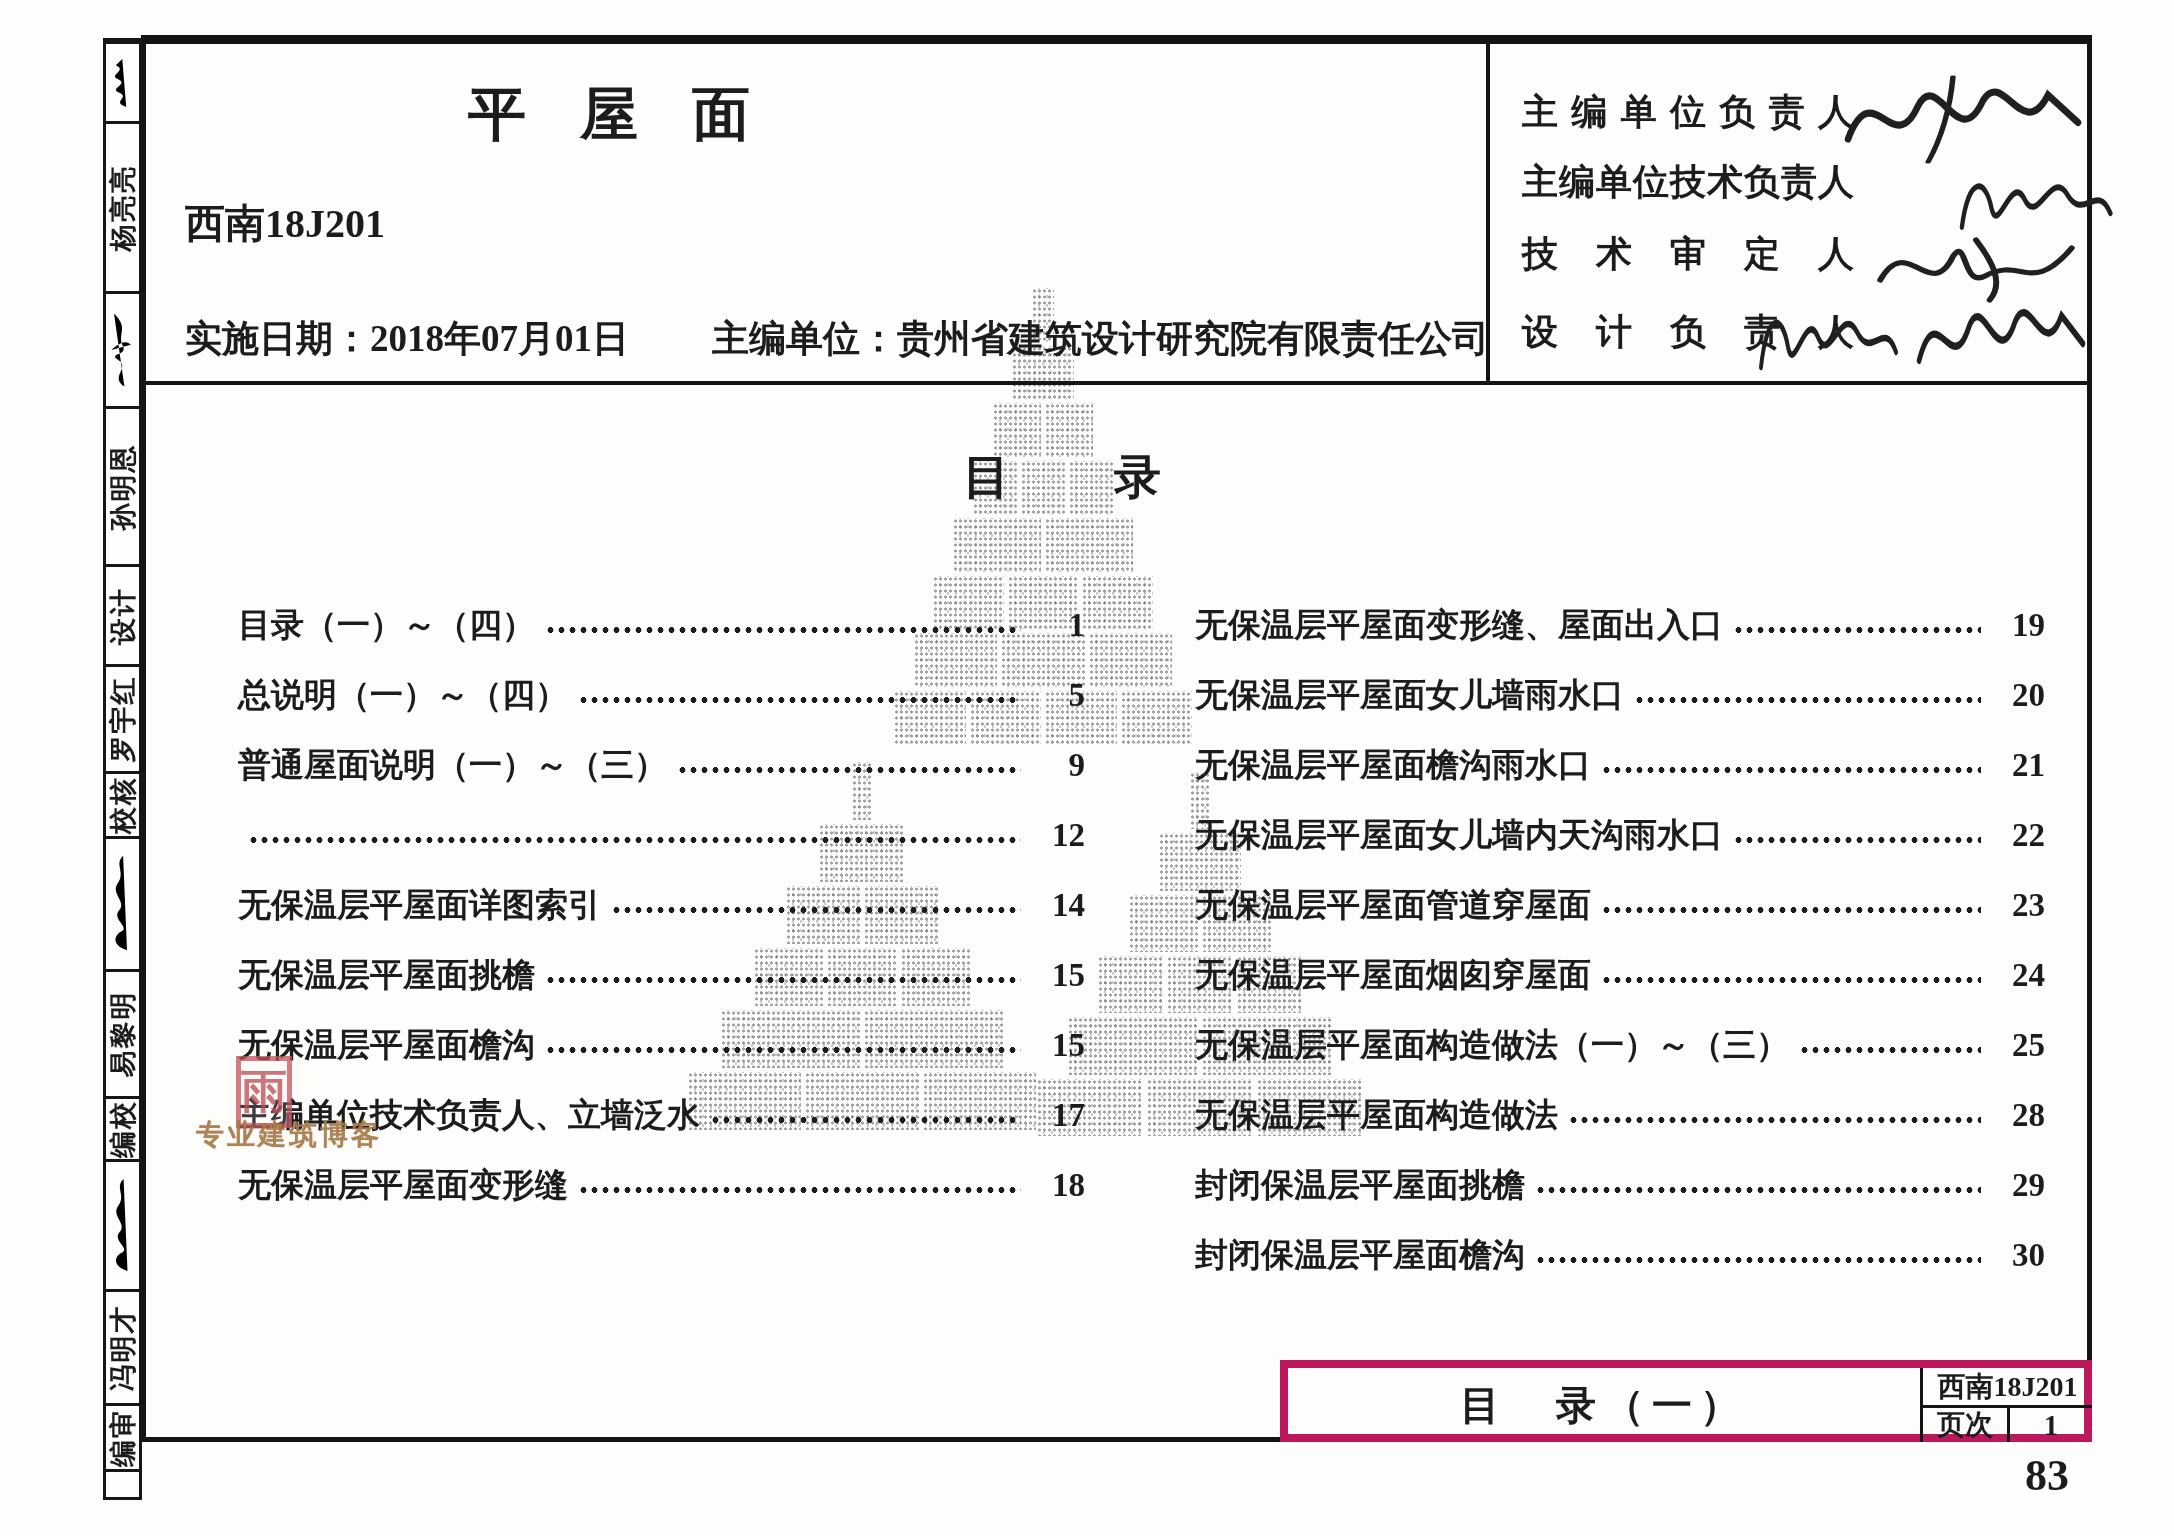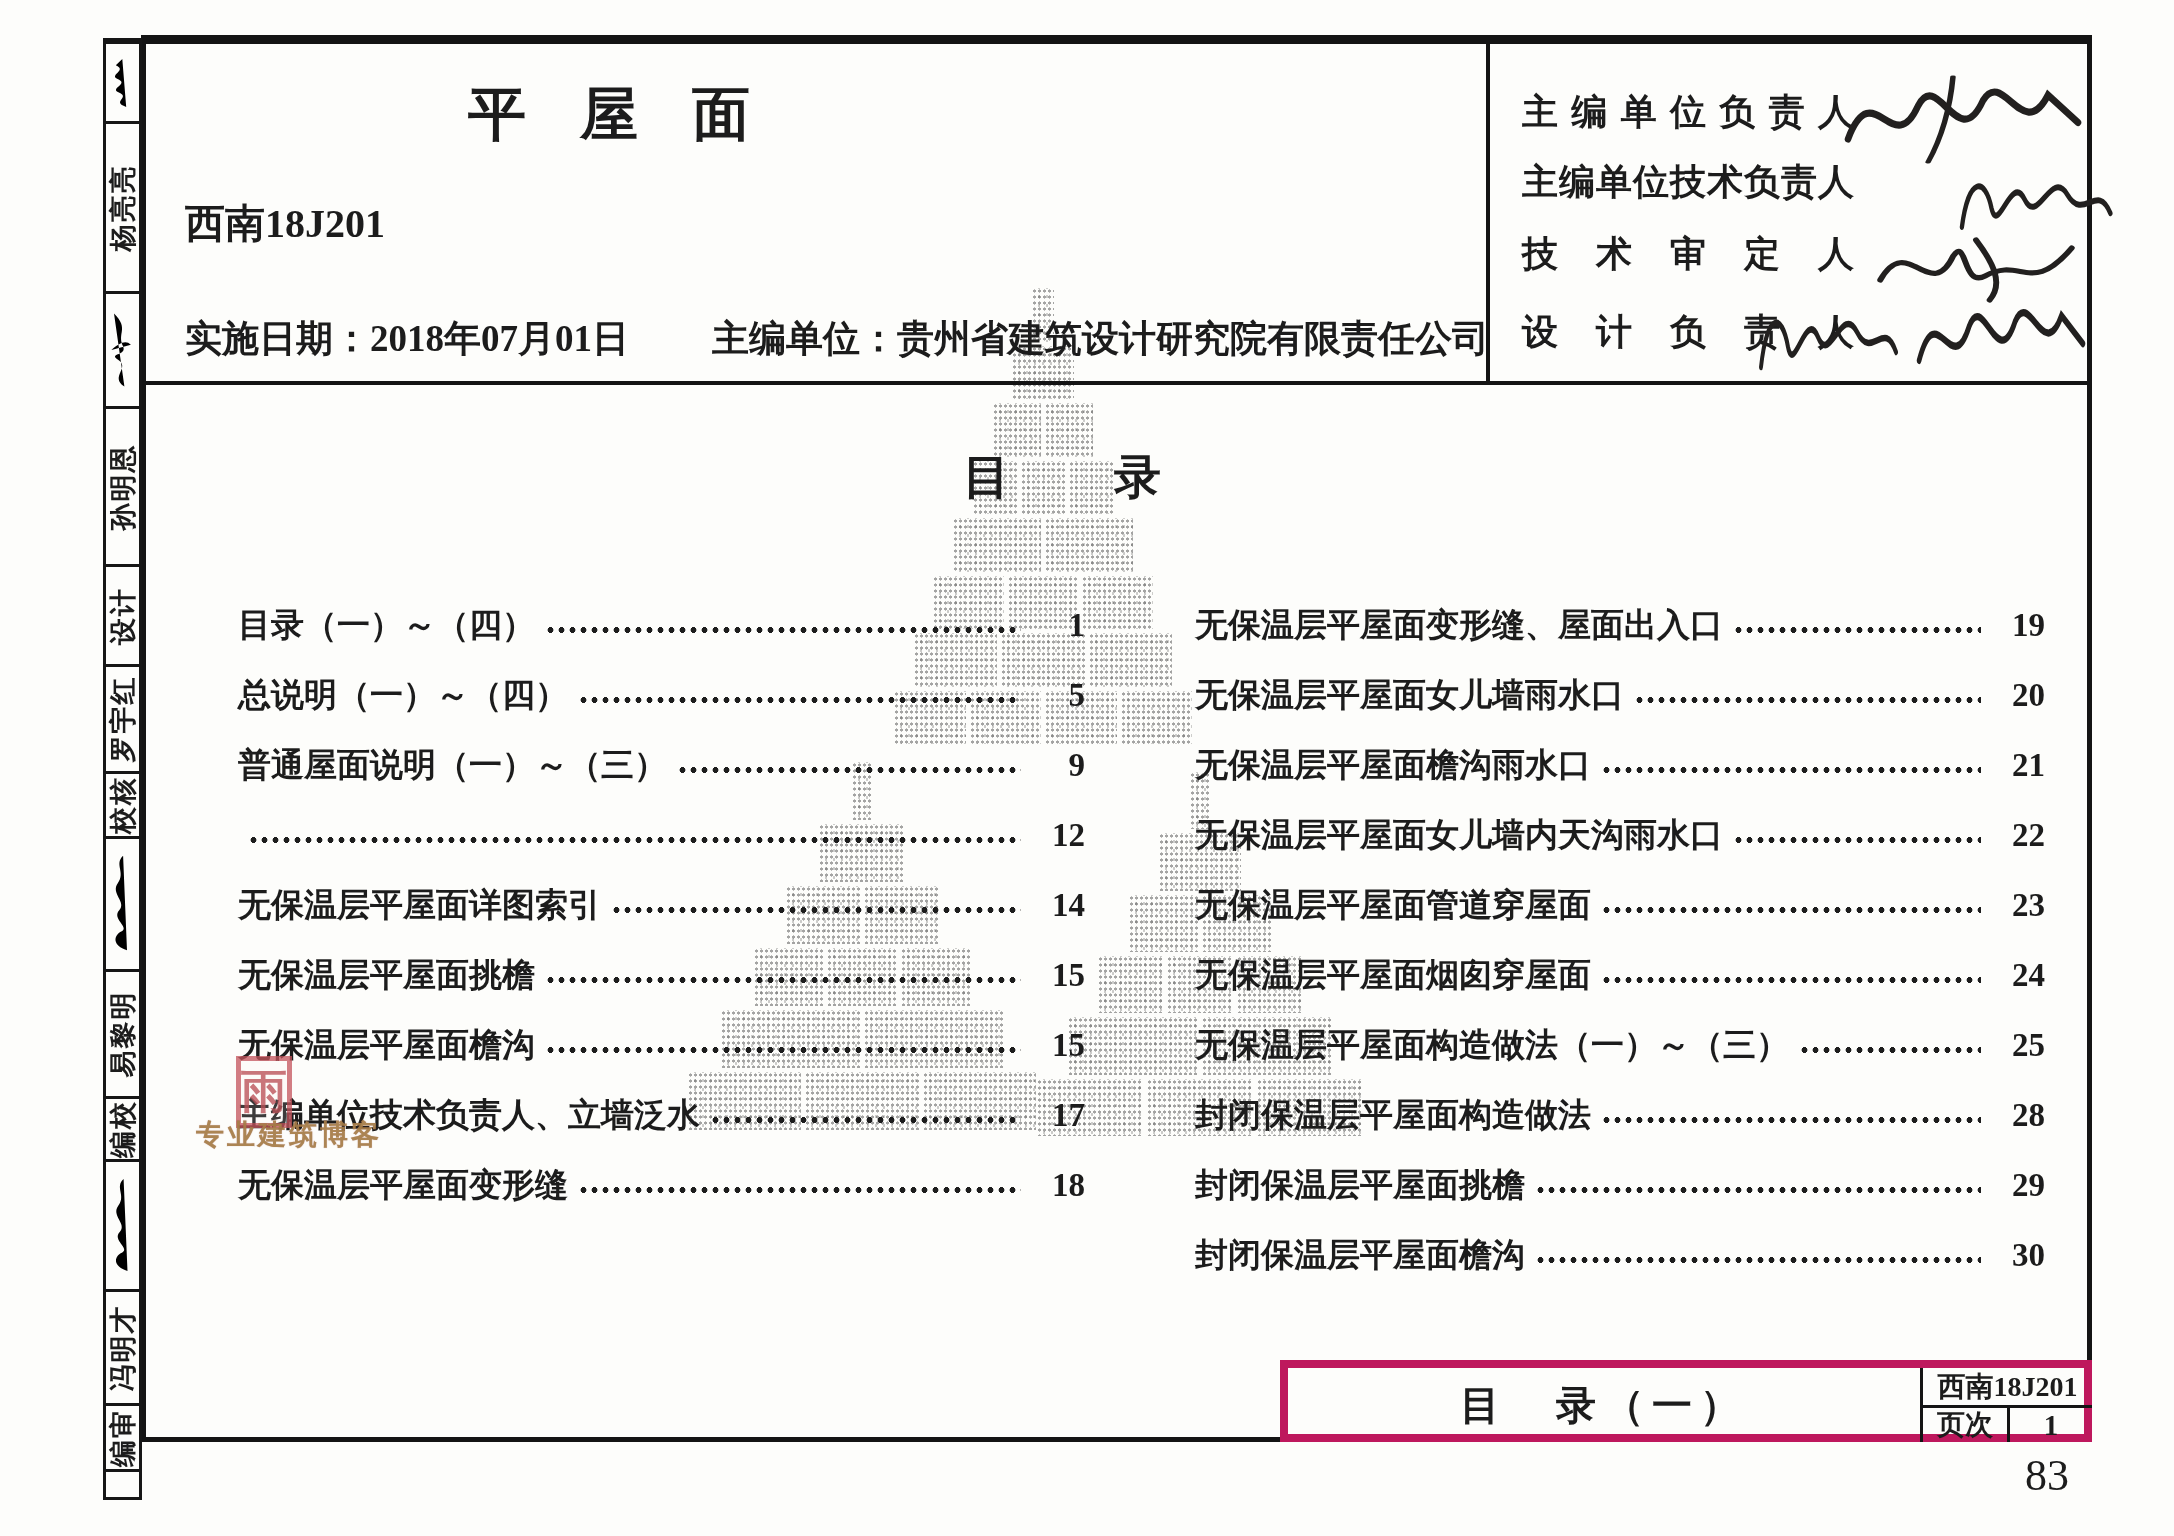--- a/index.html
+++ b/index.html
@@ -60,21 +60,21 @@
             font-size:40px;font-weight:700;letter-spacing:8px;}
   .tb-v1{position:absolute;left:632px;top:0;width:3px;height:74px;background:#141414;}
   .tb-code{position:absolute;left:635px;top:0;width:169px;height:37px;display:flex;align-items:center;justify-content:center;
            font-size:28px;font-weight:700;}
   .tb-h1{position:absolute;left:632px;top:37px;width:172px;height:3px;background:#141414;}
   .tb-pagelabel{position:absolute;left:635px;top:40px;width:84px;height:34px;display:flex;align-items:center;justify-content:center;
            font-size:28px;font-weight:700;}
   .tb-v2{position:absolute;left:719px;top:37px;width:3px;height:37px;background:#141414;}
   .tb-pagenum{position:absolute;left:722px;top:40px;width:82px;height:34px;display:flex;align-items:center;justify-content:center;
            font-size:29px;font-weight:600;}
-  .print-pg{left:2002px;top:1450px;width:90px;text-align:center;font-size:44px;font-weight:400;z-index:3;}
+  .print-pg{left:2002px;top:1450px;width:90px;text-align:center;font-size:44px;font-weight:700;z-index:3;}
 </style>
 </head>
 <body>
 
 <div class="page">
 
   <div class="abs sidebar">
       <div class="sb-cell" style="height: 80px; flex: 0 0 80px;">
         <div class="sb-sig"><svg viewBox="0 0 100 40" preserveAspectRatio="none" width="52" height="26">
             <path d="M4 28 C14 4 22 36 32 16 C40 2 48 34 58 14 C66 2 74 30 84 12 L96 22"></path>
@@ -321,21 +321,21 @@
         <span>无保温层平屋面烟囱穿屋面</span>
         <span class="leader"></span>
         <span class="pg">24</span>
       </div>
       <div class="toc-row">
         <span>无保温层平屋面构造做法（一）～（三）</span>
         <span class="leader"></span>
         <span class="pg">25</span>
       </div>
       <div class="toc-row">
-        <span>封闭保温层平屋面构造做法</span>
+        <span>无保温层平屋面构造做法</span>
         <span class="leader"></span>
         <span class="pg">28</span>
       </div>
       <div class="toc-row">
         <span>封闭保温层平屋面挑檐</span>
         <span class="leader"></span>
         <span class="pg">29</span>
       </div>
       <div class="toc-row">
         <span>封闭保温层平屋面檐沟</span>

